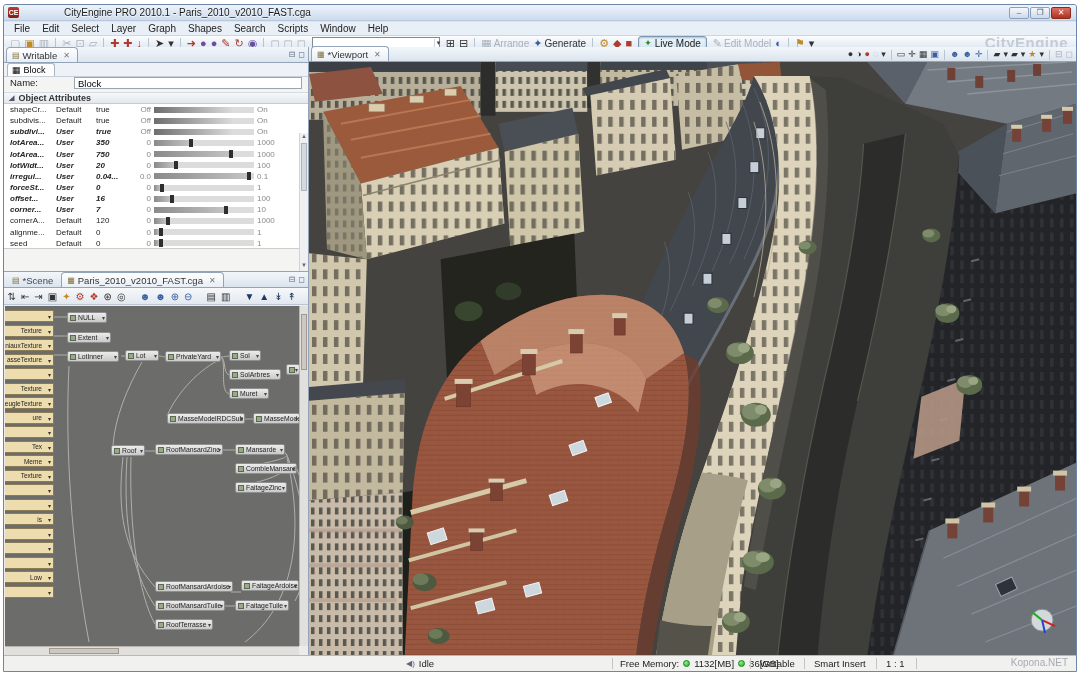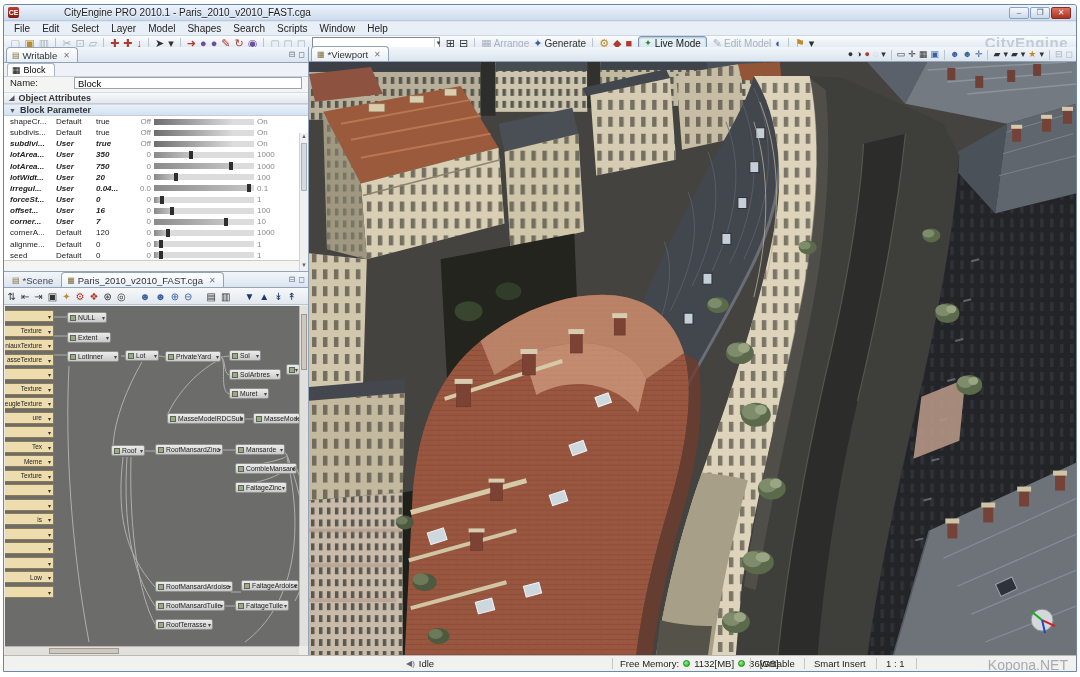--- a/index.html
+++ b/index.html
@@ -111,21 +111,21 @@
   .vt-i.sep{width:1px;height:10px;background:#b9c4d1;margin:0 3px;padding:0;}
   .vcanvas{position:absolute;left:0;top:15px;right:0;bottom:0;}
   .vcanvas svg{display:block;width:100%;height:100%;}
   
   .statusbar{position:absolute;left:0;bottom:0;right:0;height:16px;background:#f1f1ef;border-top:1px solid #b9b9b4;
     font-size:9.5px;color:#222;}
   .sseg{position:absolute;top:0;height:100%;display:flex;align-items:center;gap:4px;}
   .ssep{position:absolute;top:2px;width:1px;height:11px;background:#c6c6c2;}
   .led{width:7px;height:7px;border-radius:50%;background:radial-gradient(circle at 35% 30%,#90f090,#1fae1f);border:1px solid #128a12;}
   .spk{color:#667;font-size:8px;}
-  .kopona{position:absolute;right:8px;top:1px;font-size:14px;color:#a7abb1;}
+  .kopona{position:absolute;right:8px;top:1px;font-size:10px;color:#a7abb1;}
 </style>
 </head>
 <body>
 
 <div class="page">
   <div class="win">
 
     <div class="titlebar">
       <div class="appicon">CE</div>
       <div class="title">CityEngine PRO 2010.1 - Paris_2010_v2010_FAST.cga</div>
@@ -135,21 +135,21 @@
         <div class="wbtn close">✕</div>
       </div>
     </div>
 
     <div class="menubar">
 
     <span class="mitem">File</span>
         <span class="mitem">Edit</span>
         <span class="mitem">Select</span>
         <span class="mitem">Layer</span>
-        <span class="mitem">Model</span>
+        <span class="mitem">Graph</span>
         <span class="mitem">Shapes</span>
         <span class="mitem">Search</span>
         <span class="mitem">Scripts</span>
         <span class="mitem">Window</span>
         <span class="mitem">Help</span>
       </div>
 
     <div class="toolbar">
       <span style="display:flex;align-items:center;">
 
@@ -228,24 +228,20 @@
           <span>Block</span>
         </div>
       </div>
       <div class="namerow">
         <span class="nlabel">Name:</span>
         <input value="Block" style="">
       </div>
       <div class="secthdr">
         <span class="tri">◢</span>
         <span>Object Attributes</span>
-      </div>
-      <div class="secthdr param">
-        <span class="tri">▼</span>
-        <span>Block Parameter</span>
       </div>
       <div class="ptable">
 
       <div class="prow bool">
           <span class="c-name">shapeCr...</span>
           <span class="c-src">Default</span>
           <span class="c-val">true</span>
           <span class="c-min">Off</span>
           <span class="track">
             <span class="fill" style="width: 60%;"></span>

